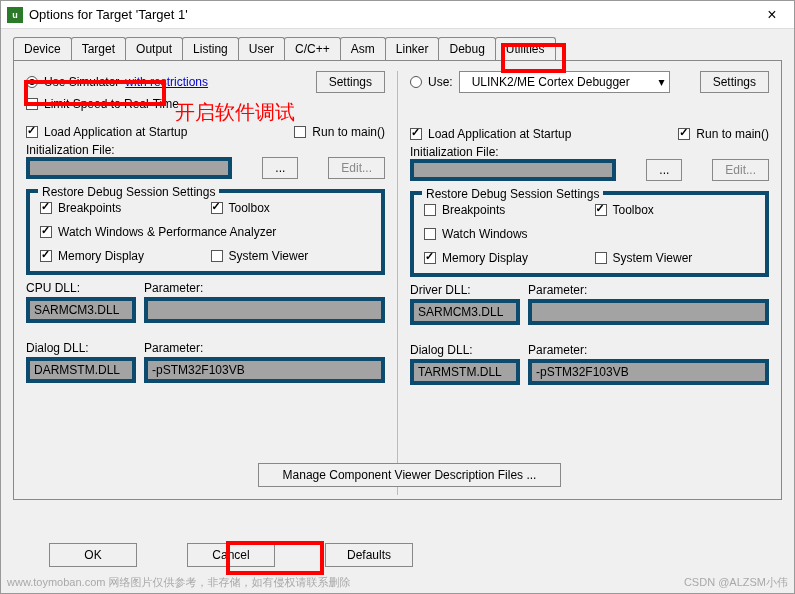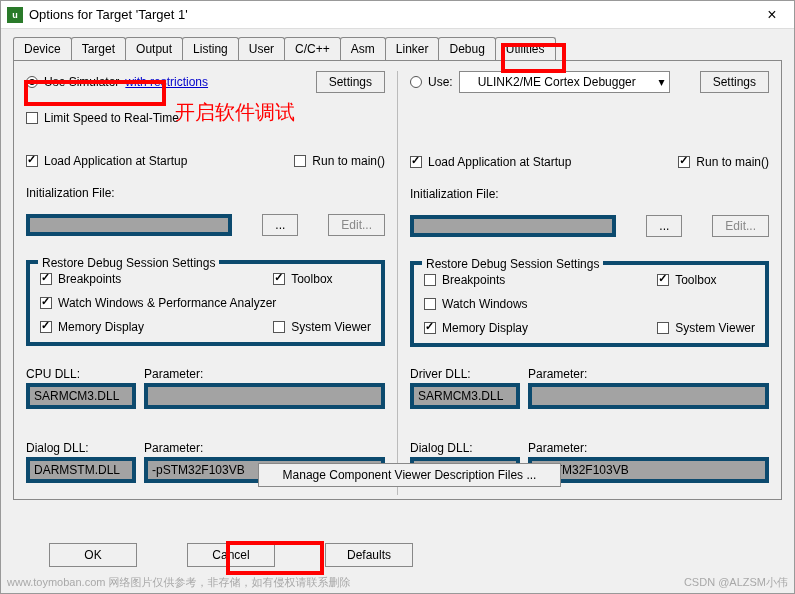--- a/index.html
+++ b/index.html
@@ -6,48 +6,48 @@
 body { margin: 0; background: #f0f0f0; width: 795px; height: 594px; position: relative; }
 .window { width: 795px; height: 594px; background: #f0f0f0; border: 1px solid #999; position: relative; }
 .titlebar { height: 28px; background: #fff; display: flex; align-items: center; padding: 0 6px; border-bottom: 1px solid #ddd; }
 .titlebar .icon { width: 16px; height: 16px; background: #2a7a2a; margin-right: 6px; display: inline-flex; align-items: center; justify-content: center; color: #fff; font-size: 9px; font-weight: bold; }
 .titlebar .title { flex: 1; font-size: 13px; }
 .titlebar .close { width: 32px; text-align: center; font-size: 16px; cursor: pointer; }
 .tabs { display: flex; padding: 8px 12px 0 12px; gap: 0; }
 .tab { padding: 4px 10px; border: 1px solid #888; border-bottom: none; background: #f0f0f0; margin-right: -1px; cursor: pointer; border-top-left-radius: 3px; border-top-right-radius: 3px; position: relative; }
 .tab.active { background: #f0f0f0; z-index: 2; }
 .tabcontent { border: 1px solid #888; margin: 0 12px; padding: 10px 12px 4px 12px; height: 440px; display: flex; gap: 12px; position: relative; background: #f0f0f0; }
-.col { flex: 1; display: flex; flex-direction: column; justify-content: space-between; }
+.col { flex: 1; display: flex; flex-direction: column; }
 .divider { width: 1px; background: #bbb; margin: 0; }
 .row { display: flex; align-items: center; gap: 6px; margin-bottom: 4px; }
 .radio { width: 12px; height: 12px; border: 1px solid #555; border-radius: 50%; display: inline-block; position: relative; background: #fff; }
 .radio.checked::after { content: ""; position: absolute; width: 6px; height: 6px; background: #000; border-radius: 50%; top: 2px; left: 2px; }
 .chk { width: 12px; height: 12px; border: 1px solid #555; display: inline-block; background: #fff; position: relative; }
 .chk.checked::after { content: "✓"; position: absolute; top: -3px; left: 0; font-size: 11px; font-weight: bold; }
 .btn { border: 1px solid #888; background: #f0f0f0; padding: 2px 12px; cursor: pointer; min-height: 22px; display: inline-flex; align-items: center; justify-content: center; margin-left: 24px; }
 .btn.wide { min-width: 88px; padding: 4px 12px; }
 .btn.disabled { color: #888; }
 .input { border: 4px solid #0c4a6e; background: #a3a3a3; height: 22px; padding: 2px 4px; flex: 1; }
-.select { border: 1px solid #888; background: #fff; height: 22px; display: flex; align-items: center; padding: 0 18px; flex: 1; position: relative; }
+.select { border: 1px solid #888; background: #fff; height: 22px; display: flex; align-items: center; padding: 0 12px; flex: 1; position: relative; }
 .select::after { content: "▾"; position: absolute; right: 4px; }
 .link { color: #0000cc; text-decoration: underline; cursor: pointer; }
 .group { border: 4px solid #0c4a6e; margin: 6px 0; padding: 8px 10px 4px 10px; position: relative; }
 .group-title { position: absolute; top: -8px; left: 8px; background: #f0f0f0; padding: 0 4px; font-size: 12px; }
 .label { white-space: nowrap; }
 .field-row { display: flex; gap: 8px; margin-bottom: 12px; }
 .field { display: flex; flex-direction: column; }
 .field .lbl { margin-bottom: 2px; }
 .redbox { border: 4px solid red; position: absolute; pointer-events: none; }
 .overlay-text { position: absolute; color: red; font-size: 20px; font-family: SimSun, serif; pointer-events: none; font-weight: 400; }
 .bottom-btns { position: absolute; bottom: 26px; left: 0; right: 0; display: flex; justify-content: center; gap: 26px; padding: 0 24px; }
 .footer-btn-wrap { display: flex; justify-content: center; margin: 6px 0; }
 .manage-btn { padding: 4px 24px; }
 .watermark { position: absolute; bottom: 3px; left: 6px; color: rgba(120,120,120,0.6); font-size: 11px; }
 .watermark-r { position: absolute; bottom: 3px; right: 6px; color: rgba(120,120,120,0.6); font-size: 11px; }
-.grid2 { display: grid; grid-template-columns: 1fr; column-gap: 10px; row-gap: 6px; }
+.grid2 { display: grid; grid-template-columns: 1fr 1fr; column-gap: 10px; row-gap: 6px; }
 </style>
 </head>
 <body>
 
 <div class="window">
 
   <div class="titlebar">
     <span class="icon">u</span>
     <span class="title">Options for Target 'Target 1'</span>
     <span class="close">×</span>

